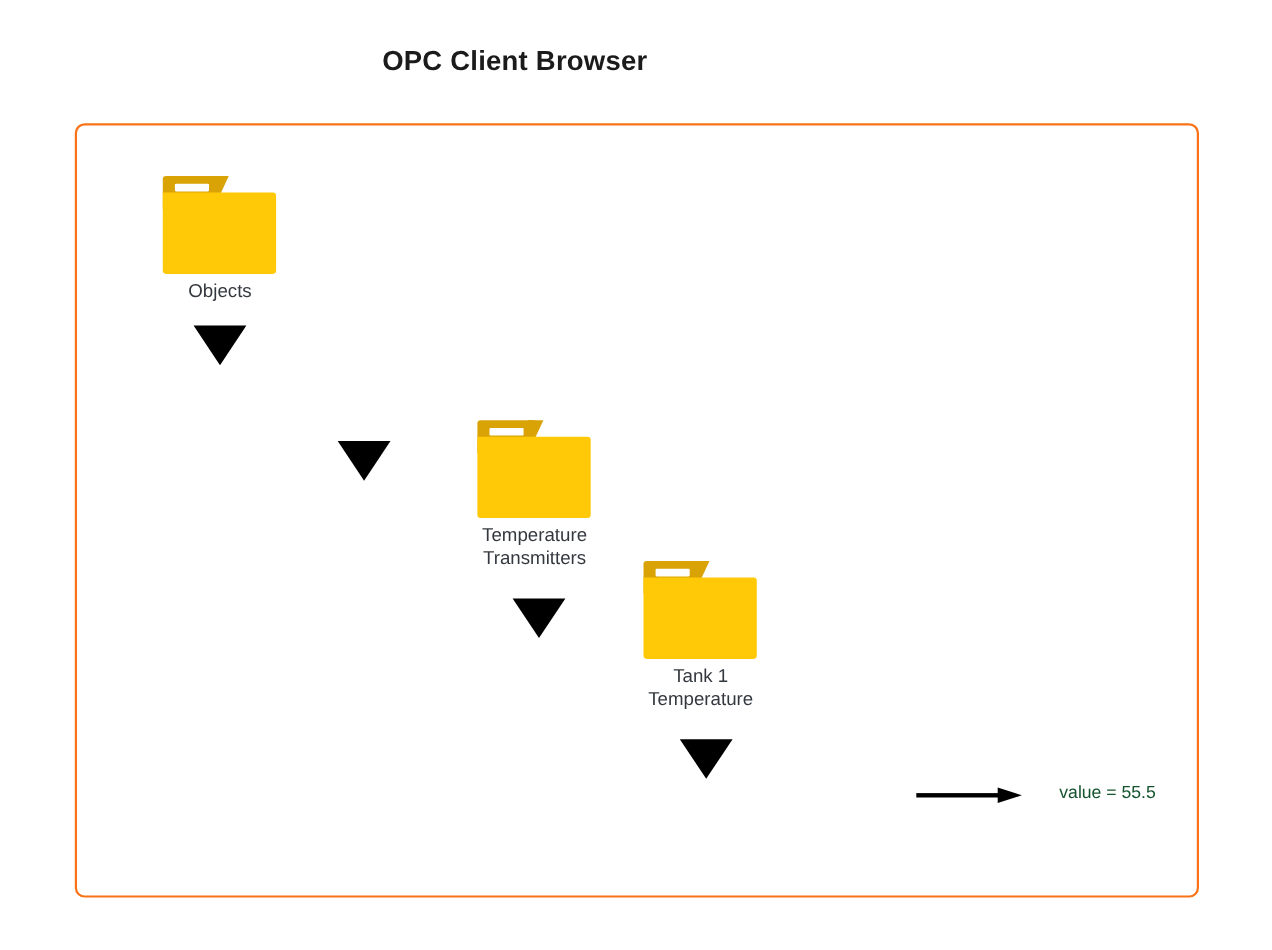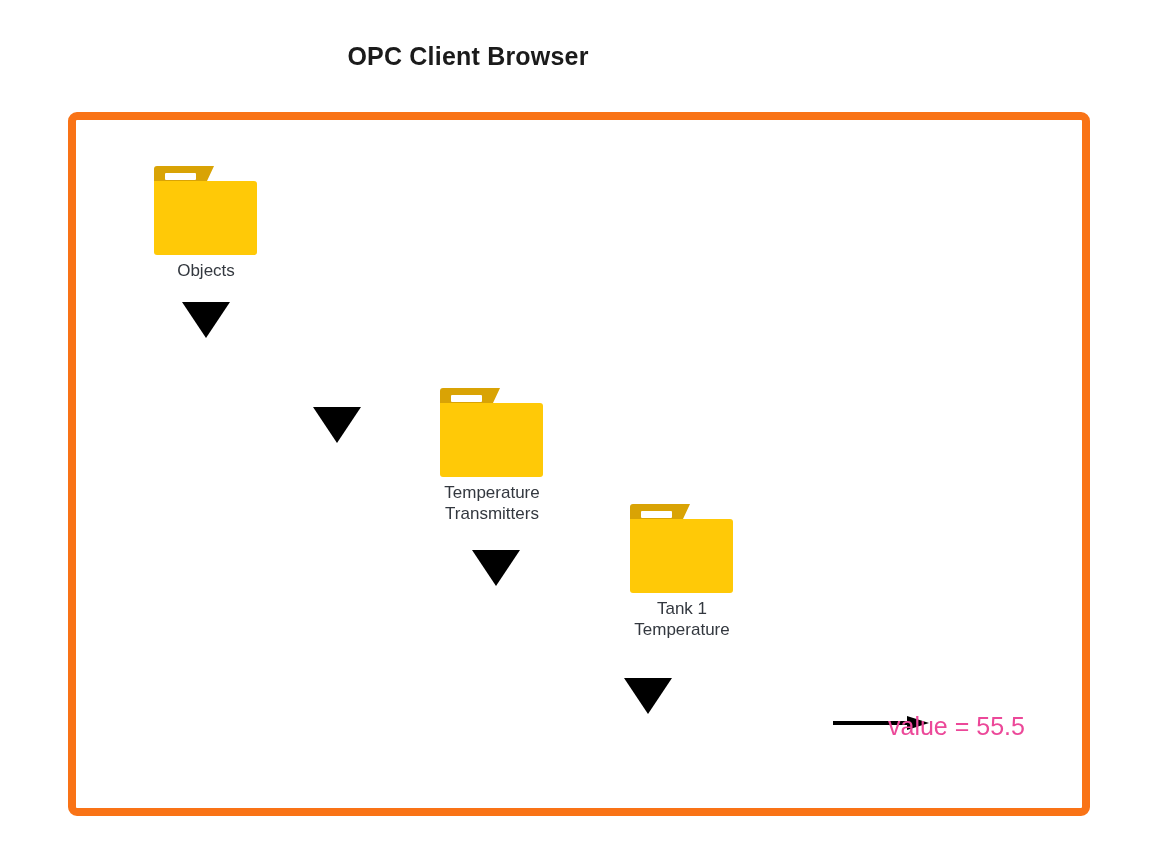--- a/index.html
+++ b/index.html
@@ -26,21 +26,21 @@
     color: #1b1b1b;
     letter-spacing: 0.2px;
   }
 
   #canvas-frame {
     position: absolute;
     left: 68px;
     top: 112px;
     width: 1022px;
     height: 704px;
-    border: 8px solid #f97316;
+    border: 2px solid #f97316;
     border-radius: 9px;
     box-sizing: border-box;
     background: #ffffff;
   }
 
   .node {
     position: absolute;
   }
 
   .folder {
@@ -129,24 +129,24 @@
     top: 0;
     width: 0;
     height: 0;
     border-top: 7px solid transparent;
     border-bottom: 7px solid transparent;
     border-left: 22px solid #000000;
   }
 
   #value-readout {
     position: absolute;
-    left: 888px;
+    left: 963px;
     top: 712px;
-    font-size: 25px;
-    color: #ec4899;
+    font-size: 16px;
+    color: #14532d;
     white-space: nowrap;
   }
 </style>
 </head>
 <body>
 
 <div id="page-title">OPC Client Browser</div>
 
 <div id="canvas-frame">
 
@@ -171,21 +171,21 @@
       <div class="tab-notch"></div>
       <div class="tab-bar"></div>
       <div class="body"></div>
     </div>
     <div class="node-label">Temperature
 Transmitters</div>
   </div>
 
   <div class="down-arrow" style="left:396px; top:430px;"></div>
 
-  <div class="node" style="left:515px; top:384px;margin-left:39px;">
+  <div class="node" style="left:515px; top:396px;">
     <div class="folder">
       <div class="tab"></div>
       <div class="tab-notch"></div>
       <div class="tab-bar"></div>
       <div class="body"></div>
     </div>
     <div class="node-label">Tank 1
 Temperature</div>
   </div>
 

